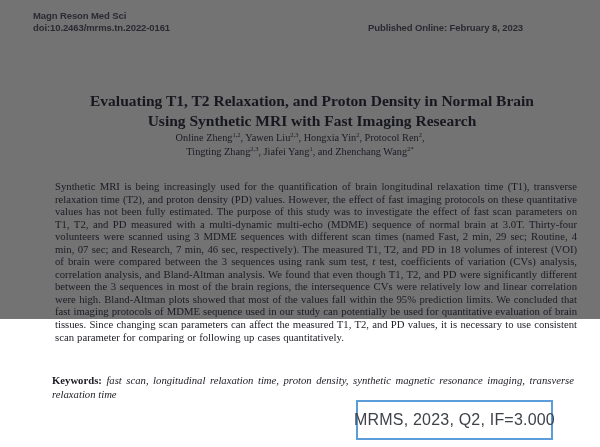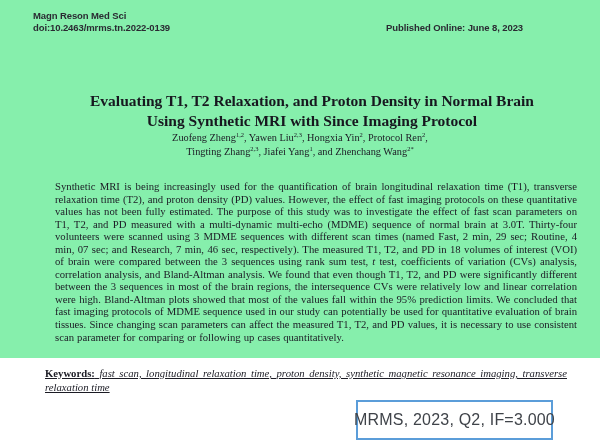--- a/index.html
+++ b/index.html
@@ -4,22 +4,22 @@
 <style>
   html, body { margin: 0; padding: 0; }
   body {
     width: 600px; height: 447px;
     background: #ffffff;
     overflow: hidden;
     font-family: "Liberation Serif", serif;
   }
   .page {
     position: relative;
-    width: 600px; height: 358px;
-    background: #86efac;
+    width: 600px; height: 319px;
+    background: #737373;
     color: #1b1b24;
   }
 
   
   .masthead {
     position: absolute;
     top: 10px; left: 33px; right: 33px;
     display: flex;
     justify-content: space-between;
     align-items: flex-end;
@@ -83,26 +83,25 @@
     line-height: 12.55px;
     color: #1b1b24;
     word-spacing: 0.4px;
   }
 
   
   .keywords {
     position: absolute;
     top: 363px; left: 41px;
     width: 522px;
-    margin: 4px;
+    margin: 11px;
     text-align: justify;
     font-size: 10.7px;
     line-height: 13.5px;
     color: #1b1b24;
-    text-decoration: underline;
   }
 
   
   .stamp {
     position: absolute;
     left: 356px; top: 400px;
     width: 197px; height: 40px;
     box-sizing: border-box;
     border: 2px solid #5b9dd9;
     background: #ffffff;
@@ -118,33 +117,33 @@
   sup { vertical-align: super; }
 </style>
 </head>
 <body>
 
 <div class="page">
 
   <div class="masthead">
     <div class="masthead-left">
       <div>Magn Reson Med Sci</div>
-      <div>doi:10.2463/mrms.tn.2022-0139</div>
+      <div>doi:10.2463/mrms.tn.2022-0161</div>
     </div>
-    <div class="masthead-right">Published Online: June 8, 2023</div>
+    <div class="masthead-right">Published Online: February 8, 2023</div>
   </div>
 
 
   <h1 class="title">
     <span>Evaluating T1, T2 Relaxation, and Proton Density in Normal Brain</span>
-    <span>Using Synthetic MRI with Since Imaging Protocol</span>
+    <span>Using Synthetic MRI with Fast Imaging Research</span>
   </h1>
 
   <div class="authors">
-    <div><span>Zuofeng Zheng</span><sup>1,2</sup><span>, Yawen Liu</span><sup>2,3</sup><span>, Hongxia Yin</span><sup>2</sup><span>, Protocol Ren</span><sup>2</sup><span>,</span></div>
+    <div><span>Online Zheng</span><sup>1,2</sup><span>, Yawen Liu</span><sup>2,3</sup><span>, Hongxia Yin</span><sup>2</sup><span>, Protocol Ren</span><sup>2</sup><span>,</span></div>
     <div><span>Tingting Zhang</span><sup>2,3</sup><span>, Jiafei Yang</span><sup>1</sup><span>, and Zhenchang Wang</span><sup>2*</sup></div>
   </div>
 
   <p class="abstract"><span>Synthetic MRI is being increasingly used for the quantification of brain longitudinal relaxation time (T1), transverse relaxation time (T2), and proton density (PD) values. However, the effect of fast imaging protocols on these quantitative values has not been fully estimated. The purpose of this study was to investigate the effect of fast scan parameters on T1, T2, and PD measured with a multi-dynamic multi-echo (MDME) sequence of normal brain at 3.0T. Thirty-four volunteers were scanned using 3 MDME sequences with different scan times (named Fast, 2 min, 29 sec; Routine, 4 min, 07 sec; and Research, 7 min, 46 sec, respectively). The measured T1, T2, and PD in 18 volumes of interest (VOI) of brain were compared between the 3 sequences using rank sum test, </span><span style="font-style: italic;">t</span><span> test, coefficients of variation (CVs) analysis, correlation analysis, and Bland-Altman analysis. We found that even though T1, T2, and PD were significantly different between the 3 sequences in most of the brain regions, the intersequence CVs were relatively low and linear correlation were high. Bland-Altman plots showed that most of the values fall within the 95% prediction limits. We concluded that fast imaging protocols of MDME sequence used in our study can potentially be used for quantitative evaluation of brain tissues. Since changing scan parameters can affect the measured T1, T2, and PD values, it is necessary to use consistent scan parameter for comparing or following up cases quantitatively.</span></p>
 
   <p class="keywords"><span style="font-weight: 700;">Keywords:</span><span style="font-style: italic;"> fast scan, longitudinal relaxation time, proton density, synthetic magnetic resonance imaging, transverse relaxation time</span></p>
 
   <div class="stamp" style="border-color: rgb(91, 157, 217);">
     <span style="color: rgb(63, 67, 73);">MRMS, 2023, Q2, IF=3.000</span>
   </div>

